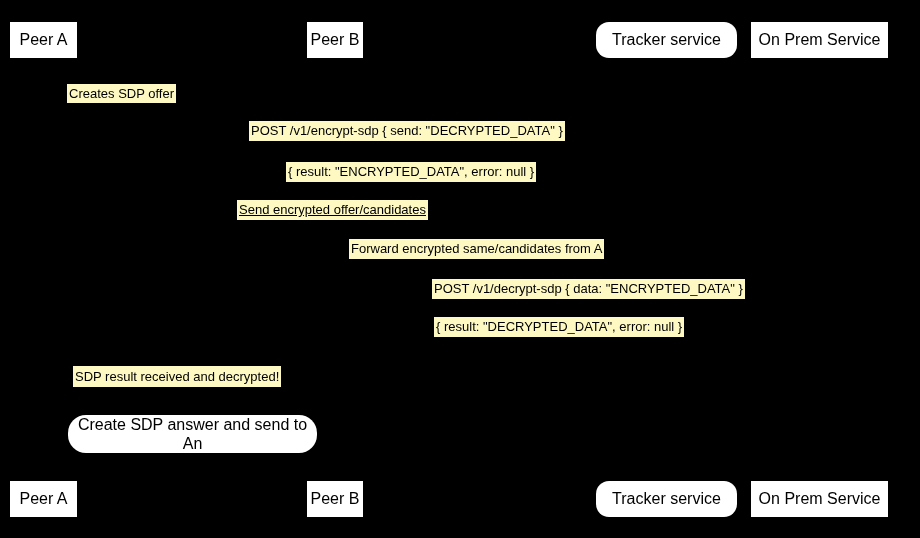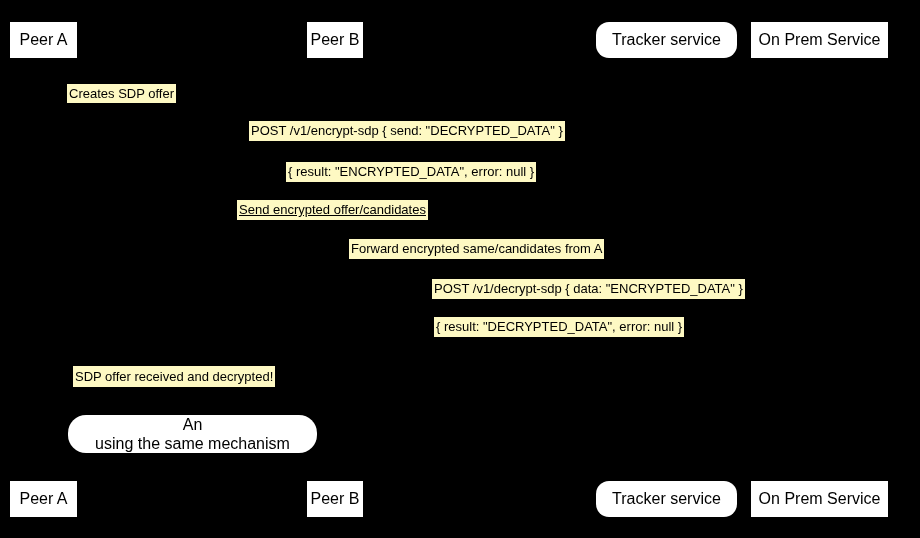--- a/index.html
+++ b/index.html
@@ -86,25 +86,24 @@
   <div class="actor top tracker">Tracker service</div>
   <div class="actor top onprem">On Prem Service</div>
 
   <div class="msg msg1">Creates SDP offer</div>
   <div class="msg msg2">POST /v1/encrypt-sdp { send: "DECRYPTED_DATA" }</div>
   <div class="msg msg3">{ result: "ENCRYPTED_DATA", error: null }</div>
   <div class="msg msg4">Send encrypted offer/candidates</div>
   <div class="msg msg5">Forward encrypted same/candidates from A</div>
   <div class="msg msg6">POST /v1/decrypt-sdp { data: "ENCRYPTED_DATA" }</div>
   <div class="msg msg7">{ result: "DECRYPTED_DATA", error: null }</div>
-  <div class="msg msg8">SDP offer received and decrypted!</div>
+  <div class="msg msg8">SDP result received and decrypted!</div>
 
   <div class="note">
     <span>Create SDP answer and send to An</span>
-    <span>using the same mechanism</span>
   </div>
 
   <div class="actor bottom peer-a">Peer A</div>
   <div class="actor bottom peer-b">Peer B</div>
   <div class="actor bottom tracker">Tracker service</div>
   <div class="actor bottom onprem">On Prem Service</div>
 
 </div>
 
 </body></html>

